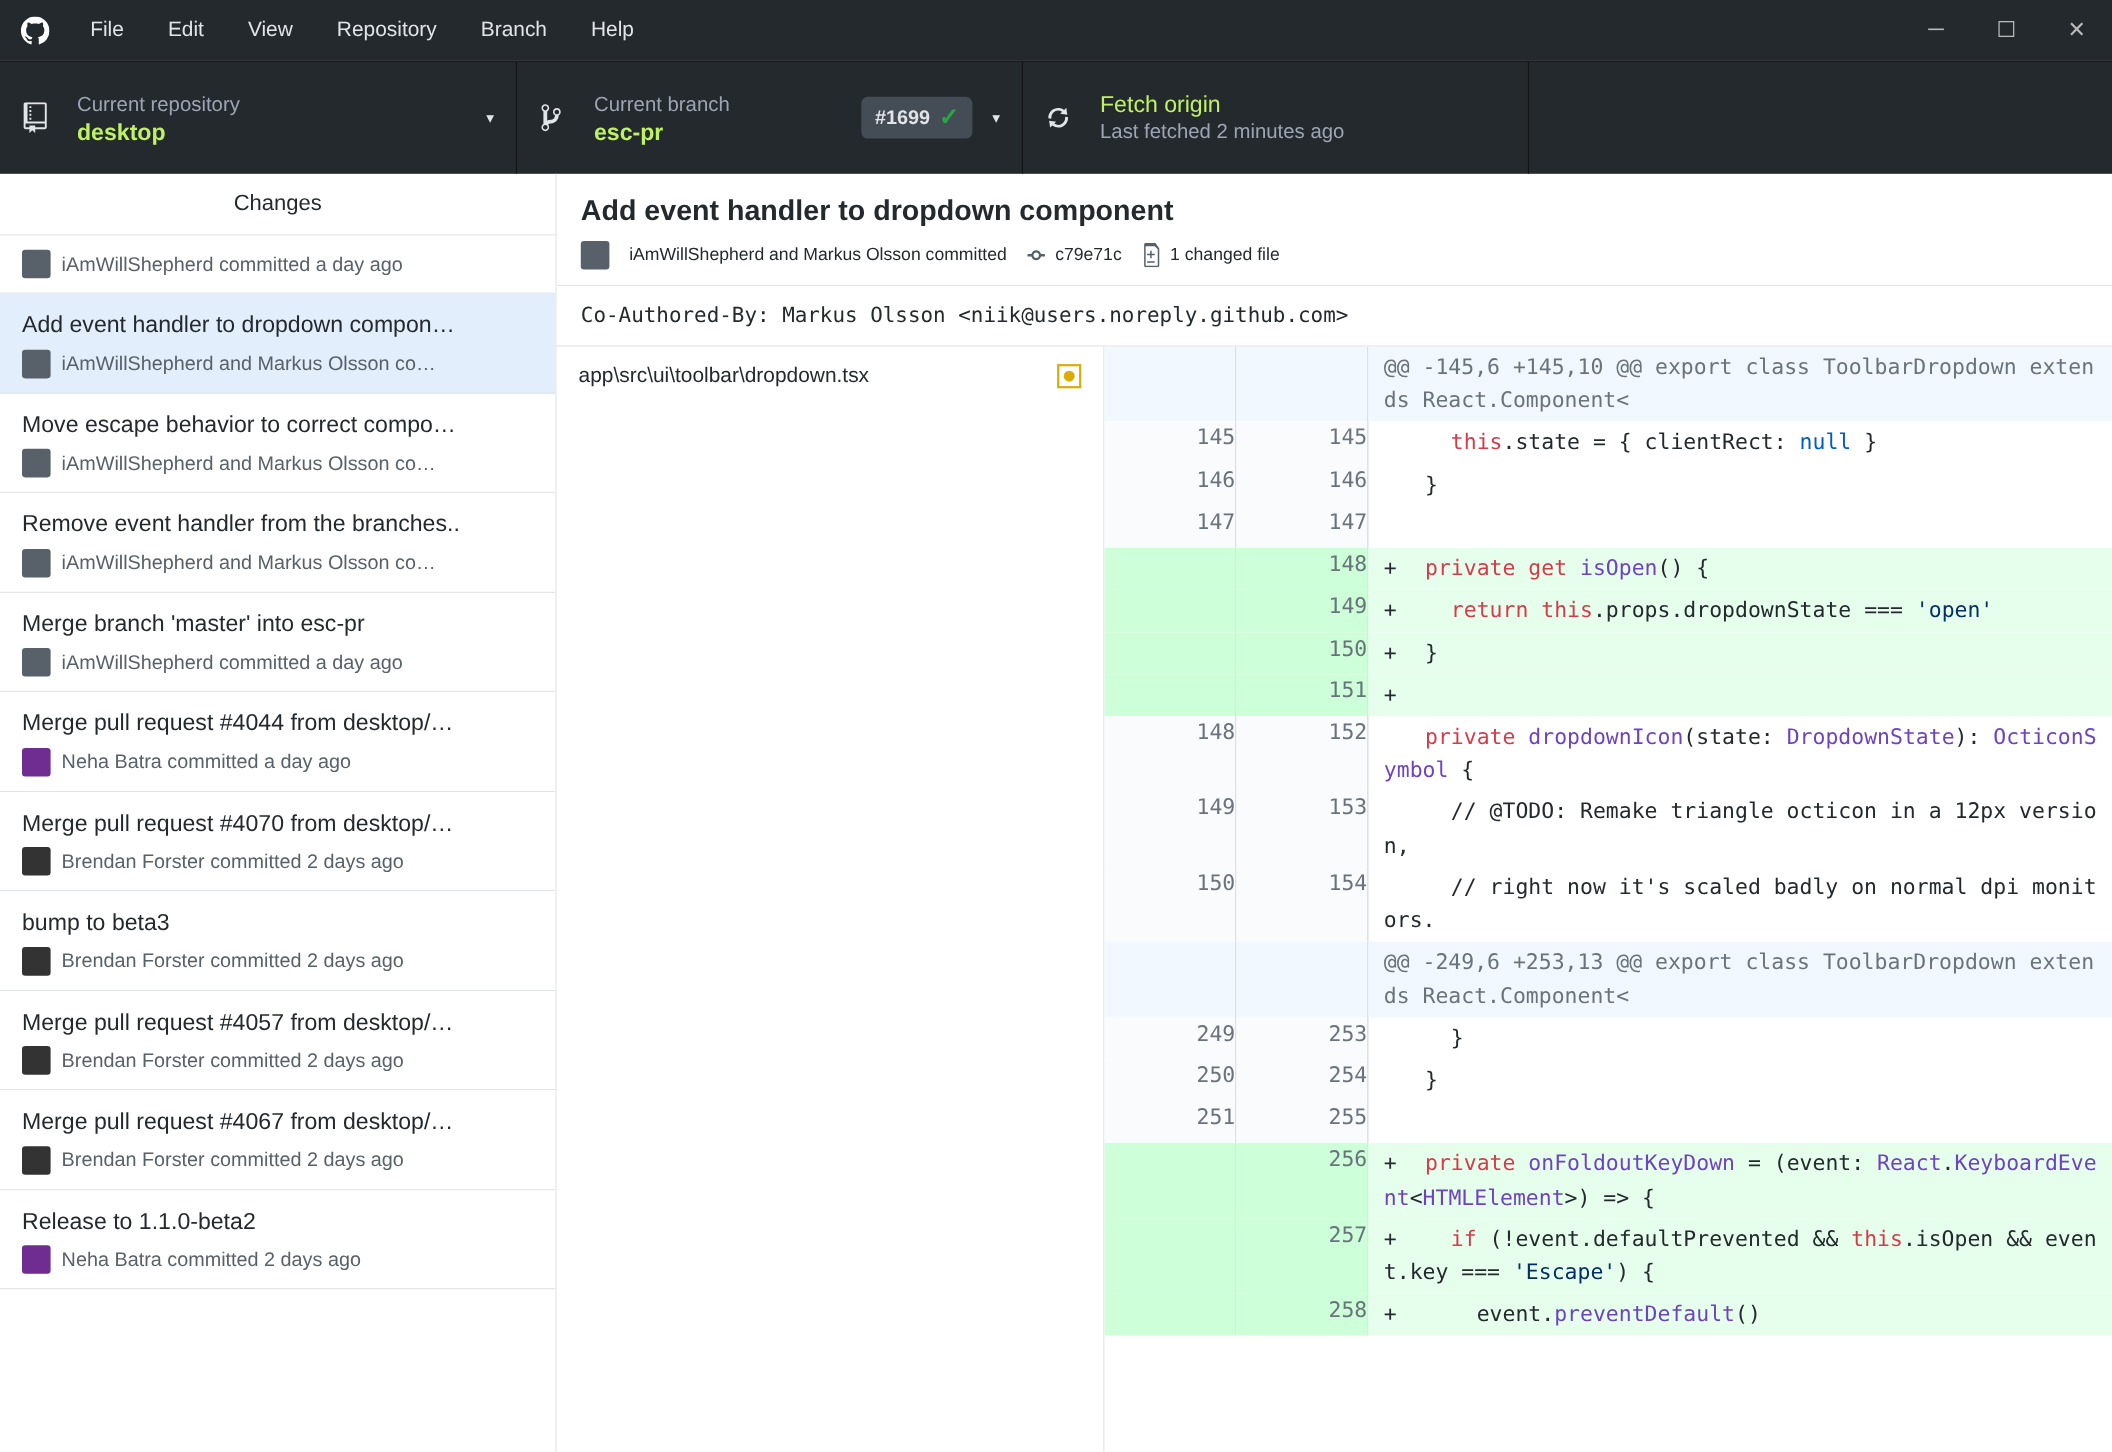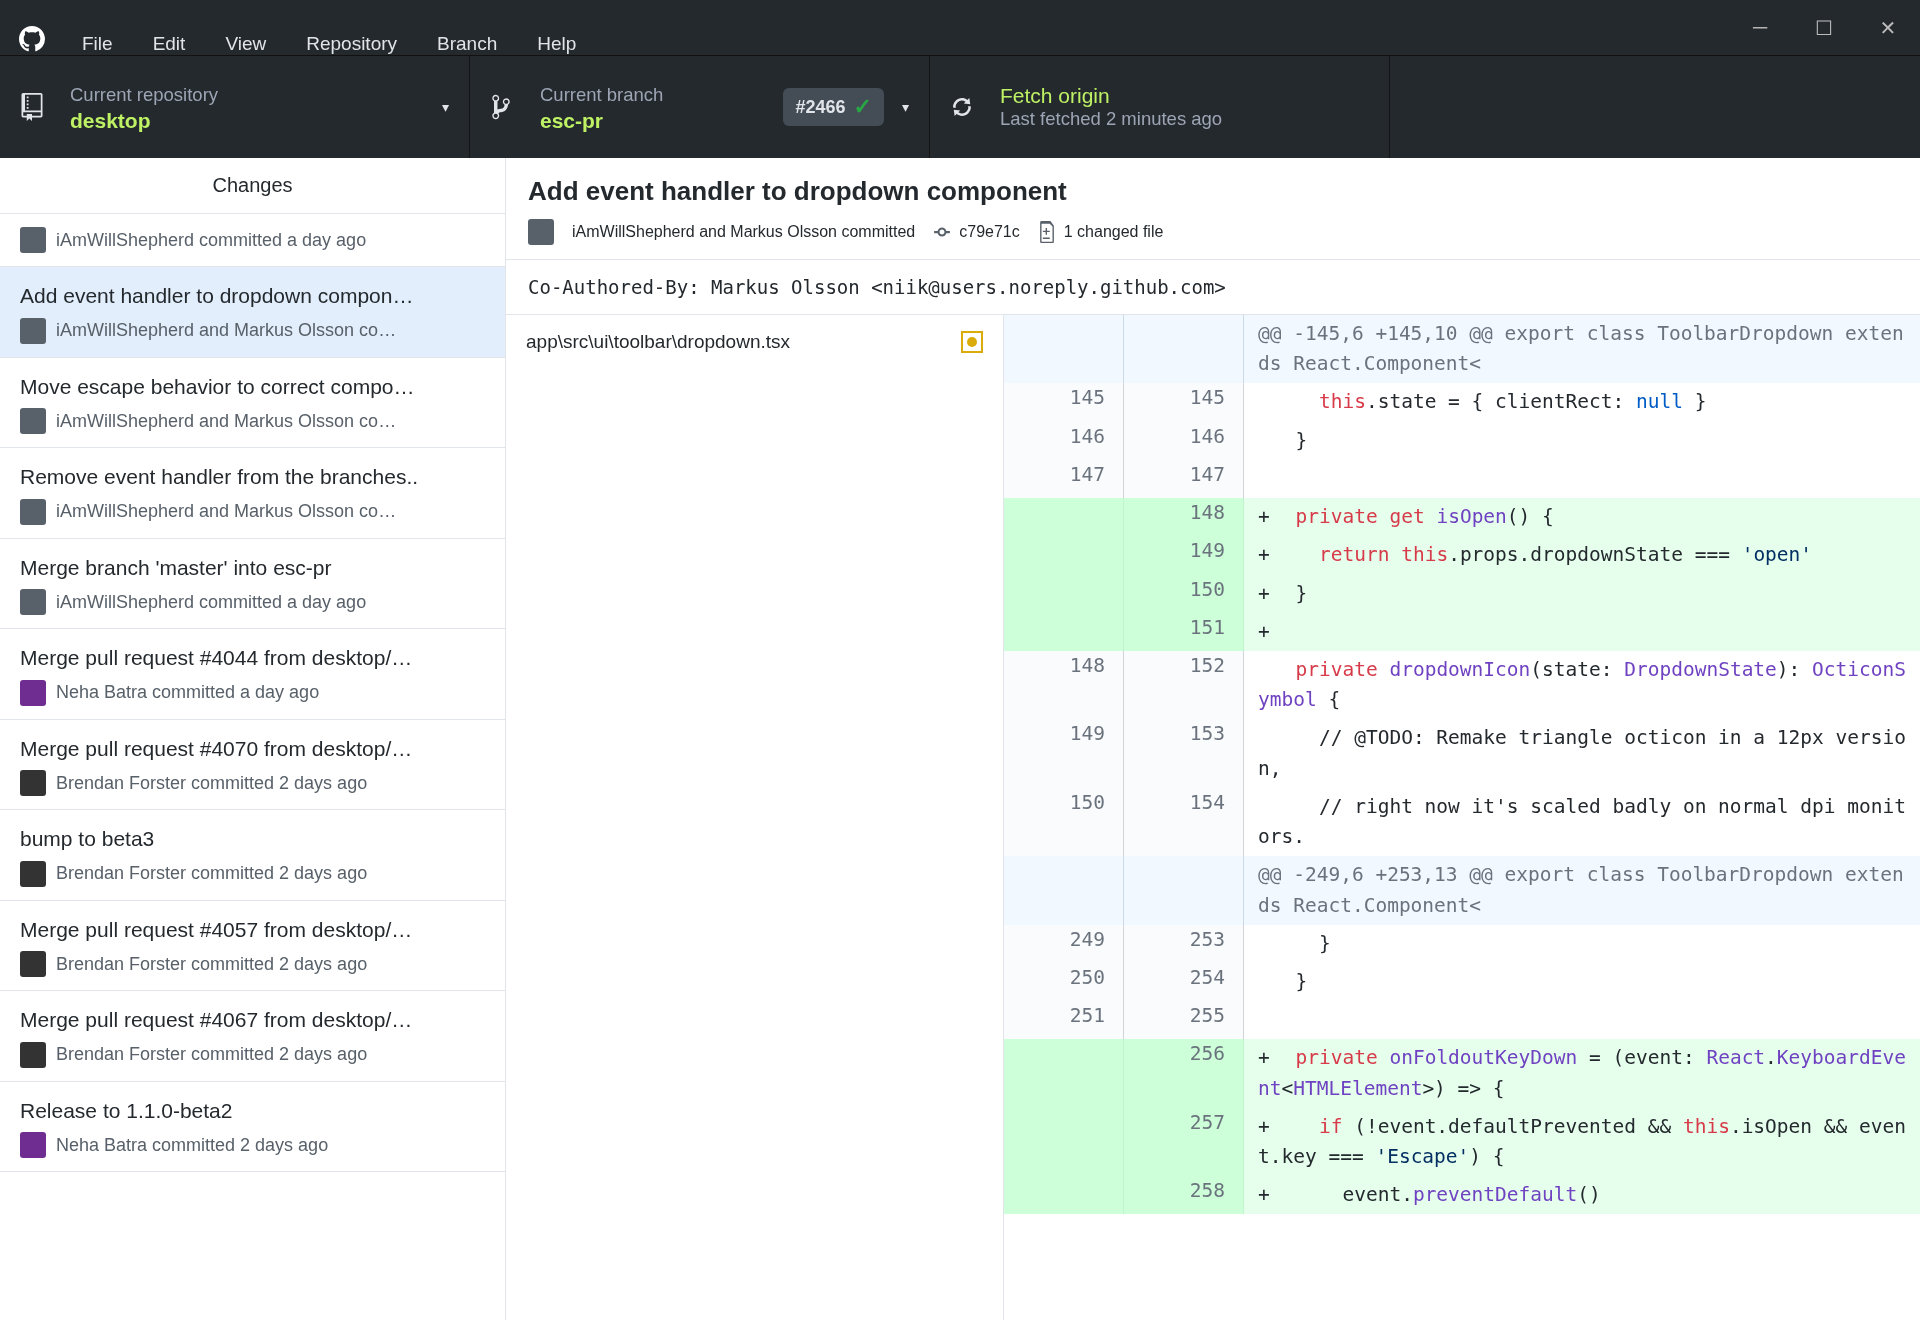--- a/index.html
+++ b/index.html
@@ -1,17 +1,17 @@
 <!DOCTYPE html>
 <html><head>
 <meta charset="utf-8">
 <style>
 * { box-sizing: border-box; margin: 0; padding: 0; }
 body { font-family: -apple-system, BlinkMacSystemFont, "Segoe UI", Arial, sans-serif; font-size: 14px; color: #24292e; background: #fff; overflow: hidden; width: 1920px; height: 1320px; }
-.titlebar { height: 55px; background: #24292e; display: flex; align-items: flex-end; color: #e1e4e8; }
+.titlebar { height: 55px; background: #24292e; display: flex; align-items: center; color: #e1e4e8; }
 .titlebar .logo { width: 32px; height: 32px; margin: 0 14px 0 16px; display: flex; align-items: center; justify-content: center; }
 .titlebar .menu-item { padding: 0 20px; font-size: 19px; cursor: pointer; }
 .window-controls { margin-left: auto; display: flex; }
 .window-controls .ctrl { width: 64px; height: 55px; display: flex; align-items: center; justify-content: center; cursor: pointer; color: #bbb; font-size: 20px; }
 
 .toolbar { height: 103px; background: #24292e; display: flex; border-top: 1px solid #111; }
 .toolbar-section { border-right: 1px solid #141414; display: flex; align-items: center; padding: 0 20px; color: #e1e4e8; }
 .toolbar-section.repo { width: 470px; }
 .toolbar-section.branch { width: 460px; }
 .toolbar-section.fetch { width: 460px; }
@@ -50,21 +50,21 @@
 .coauthor { padding: 16px 22px; font-family: Consolas, Menlo, monospace; font-size: 19px; border-bottom: 1px solid #e1e4e8; color: #24292e; }
 
 .diff-area { flex: 1; display: flex; overflow: hidden; }
 .filetree { width: 498px; border-right: 1px solid #e1e4e8; }
 .file-row { display: flex; align-items: center; padding: 16px 20px; font-size: 19px; justify-content: space-between; }
 .status-dot { width: 22px; height: 22px; border: 2px solid #dbab09; display: flex; align-items: center; justify-content: center; }
 .status-dot::after { content: ""; width: 10px; height: 10px; background: #dbab09; border-radius: 50%; }
 
 .diff { flex: 1; font-family: Consolas, Menlo, monospace; font-size: 19.5px; overflow-y: auto; line-height: 1.55; }
 .diff-row { display: flex; }
-.gutter { width: 120px; text-align: right; padding-right: 18px; color: #6a737d; flex-shrink: 0; border-right: 1px solid #d1d5da; background: #fafbfc; }
+.gutter { width: 120px; text-align: right; color: #6a737d; flex-shrink: 0; border-right: 1px solid #d1d5da; background: #fafbfc; }
 .diff-row.add .gutter { background: #cdffd8; border-color: #bef5cb; }
 .diff-row.hunk .gutter { background: #f1f8ff; border-color: #cdd9e6; }
 .diff-row.ctx .gutter { background: #fafbfc; }
 .code { flex: 1; padding: 4px 14px; white-space: pre-wrap; word-break: break-all; }
 .diff-row.hunk .code { background: #f1f8ff; color: #6a737d; }
 .diff-row.add .code { background: #e6ffed; }
 .marker { display: inline-block; width: 14px; }
 .kw { color: #d73a49; }
 .fn { color: #6f42c1; }
 .nm { color: #6f42c1; }
@@ -112,21 +112,21 @@
     <div class="icon-slot">
       <svg width="22" height="28" viewBox="0 0 10 16" fill="#e1e4e8">
           <path d="M10 5c0-1.11-.89-2-2-2a1.993 1.993 0 00-1 3.72v.3c-.02.52-.23.98-.63 1.38-.4.4-.86.61-1.38.63-.83.02-1.48.16-2 .45V4.72a1.993 1.993 0 00-1-3.72C.88 1 0 1.89 0 3a2 2 0 001 1.72v6.56c-.59.35-1 .99-1 1.72 0 1.11.89 2 2 2 1.11 0 2-.89 2-2 0-.53-.2-1-.53-1.36.09-.06.48-.41.59-.47.25-.11.56-.17.94-.17 1.05-.05 1.95-.45 2.75-1.25S8.95 7.77 9 6.73h-.02C9.59 6.37 10 5.73 10 5zM2 1.8c.66 0 1.2.55 1.2 1.2 0 .65-.55 1.2-1.2 1.2C1.35 4.2.8 3.65.8 3c0-.65.55-1.2 1.2-1.2zm0 12.41c-.66 0-1.2-.55-1.2-1.2 0-.65.55-1.2 1.2-1.2.65 0 1.2.55 1.2 1.2 0 .65-.55 1.2-1.2 1.2zM8 6.21c-.66 0-1.2-.55-1.2-1.2 0-.65.55-1.2 1.2-1.2.65 0 1.2.55 1.2 1.2 0 .65-.55 1.2-1.2 1.2z"></path>
         </svg>
     </div>
     <div class="labels">
       <span class="label-small">Current branch</span>
       <span class="label-big">esc-pr</span>
     </div>
     <span class="pr-badge">
-      <span>#2466</span>
+      <span>#1699</span>
       <span class="check">✓</span>
     </span>
     <span class="chev-branch">▾</span>
   </div>
   <div class="toolbar-section fetch">
     <div class="icon-slot">
       <svg width="24" height="24" viewBox="0 0 12 16" fill="#e1e4e8">
           <path d="M10.24 7.4a4.15 4.15 0 01-1.2 3.6 4.346 4.346 0 01-5.41.54L4.8 10.4.5 9.8l.6 4.2 1.31-1.26c2.36 1.74 5.7 1.57 7.84-.54a5.876 5.876 0 001.74-4.46l-1.75-.34zM2.96 5a4.346 4.346 0 015.41-.54L7.2 5.6l4.3.6-.6-4.2-1.31 1.26c-2.36-1.74-5.7-1.57-7.85.54C.5 5.03-.06 6.65.01 8.26l1.75.35A4.17 4.17 0 012.96 5z"></path>
         </svg>
     </div>

